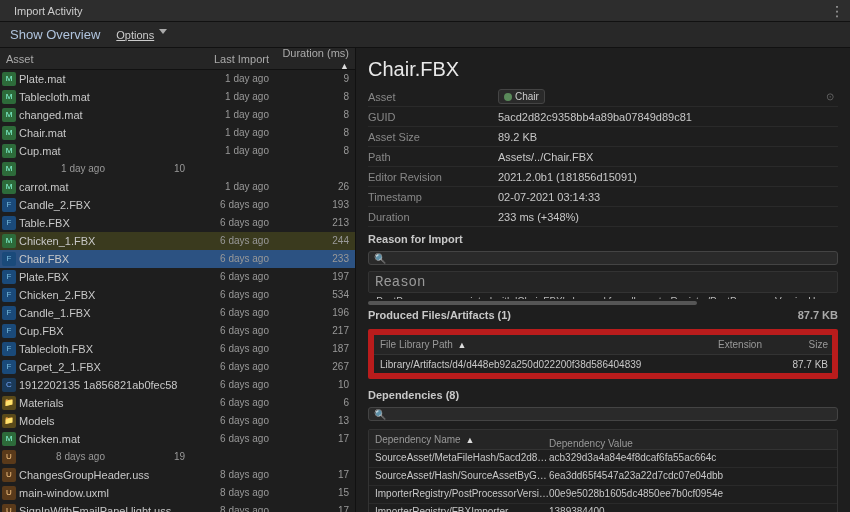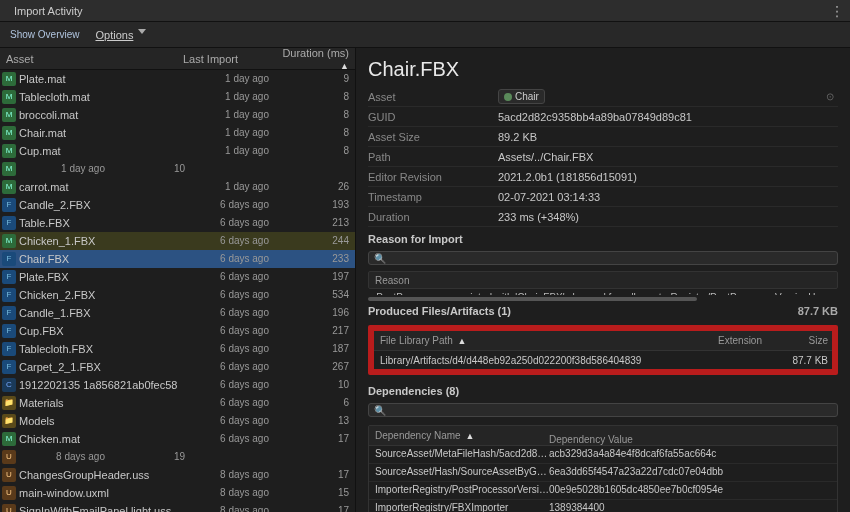--- a/index.html
+++ b/index.html
@@ -41,21 +41,21 @@
       background: #282828;
       height: 26px;
       display: flex;
       align-items: center;
       padding: 0 6px;
       gap: 8px;
       border-bottom: 1px solid #111;
     }
     .show-overview-btn {
       color: #b0c4de;
-      font-size: 10px;
+      font-size: 13px;
       background: none;
       border: none;
       cursor: pointer;
       padding: 2px 4px;
     }
     .options-btn {
       color: #ccc;
       font-size: 11px;
       background: none;
       border: none;
@@ -92,21 +92,21 @@
 
     .list-header {
       display: flex;
       background: #252525;
       border-bottom: 1px solid #111;
       height: 22px;
       align-items: center;
       padding: 0 2px;
     }
     .col-asset { flex: 1; padding-left: 4px; color: #aaa; font-size: 11px; }
-    .col-last-import { width: 90px; color: #aaa; font-size: 11px; padding-right: 4px; }
+    .col-last-import { width: 90px; color: #aaa; font-size: 11px; text-align: right; padding-right: 4px; }
     .col-duration { width: 80px; color: #aaa; font-size: 11px; text-align: right; padding-right: 4px; }
     .sort-arrow { color: #ddd; margin-left: 2px; font-size: 9px; }
 
     .list-body {
       flex: 1;
       overflow-y: auto;
       overflow-x: hidden;
     }
     .list-body::-webkit-scrollbar { width: 8px; }
     .list-body::-webkit-scrollbar-track { background: #252525; }
@@ -375,21 +375,21 @@
     <span class="row-duration">9</span>
   </div>
         <div class="list-row">
     <span class="row-icon icon-mat">M</span>
     <span class="row-name">Tablecloth.mat</span>
     <span class="row-last-import">1 day ago</span>
     <span class="row-duration">8</span>
   </div>
         <div class="list-row">
     <span class="row-icon icon-mat">M</span>
-    <span class="row-name">broccoli.mat</span>
+    <span class="row-name">changed.mat</span>
     <span class="row-last-import">1 day ago</span>
     <span class="row-duration">8</span>
   </div>
         <div class="list-row">
     <span class="row-icon icon-mat">M</span>
     <span class="row-name">Chair.mat</span>
     <span class="row-last-import">1 day ago</span>
     <span class="row-duration">8</span>
   </div>
         <div class="list-row">
@@ -560,21 +560,21 @@
     </div>
 
     <div class="section-header">
       <span>Reason for Import</span>
     </div>
     <div class="search-bar">
       <span class="search-icon-sm">🔍</span>
       <input class="search-input" type="text" style="">
     </div>
     <div style="margin: 2px 12px 0 12px; background: #252525; border: 1px solid #333; border-radius: 2px; padding: 2px 6px;">
-      <span style="color: #999; font-size: 10px;">Reason</span>
+      <span style="color: #999; font-size: 14px; font-family: Liberation Mono, monospace;">Reason</span>
     </div>
     <div class="reason-text">a PostProcessor associated with 'Chair.FBX' changed from 'ImporterRegistry/PostProcessorVersionHash/Mode</div>
     <div class="reason-scroll-bar">
       <div class="reason-scroll-thumb"></div>
     </div>
 
     <div class="section-header">
       <span>Produced Files/Artifacts (1)</span>
       <span class="section-header-right">87.7 KB</span>
     </div>

